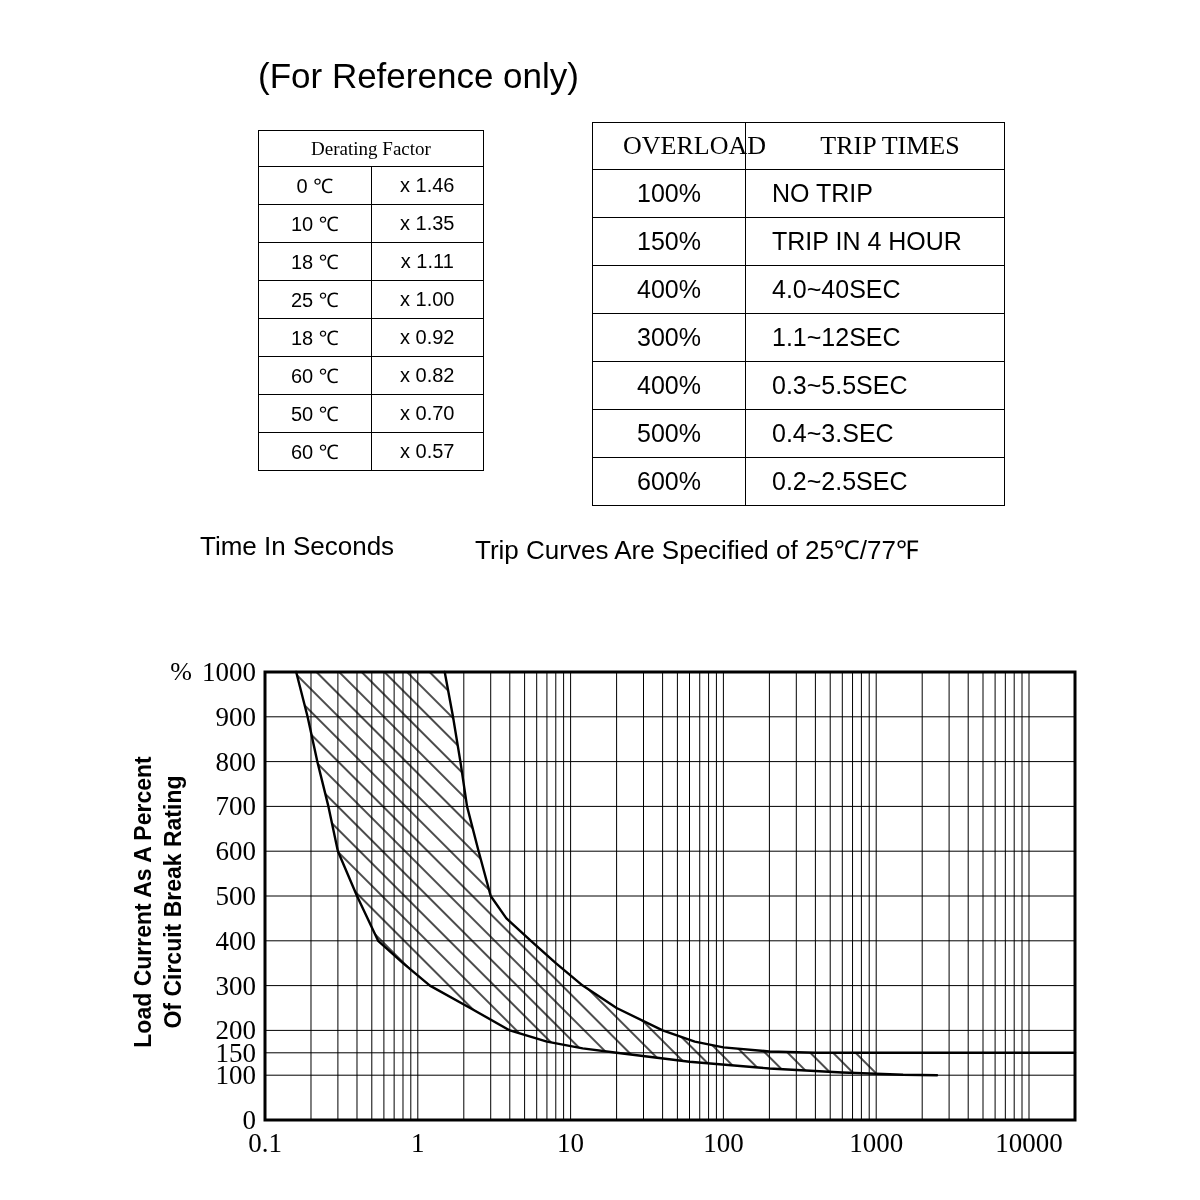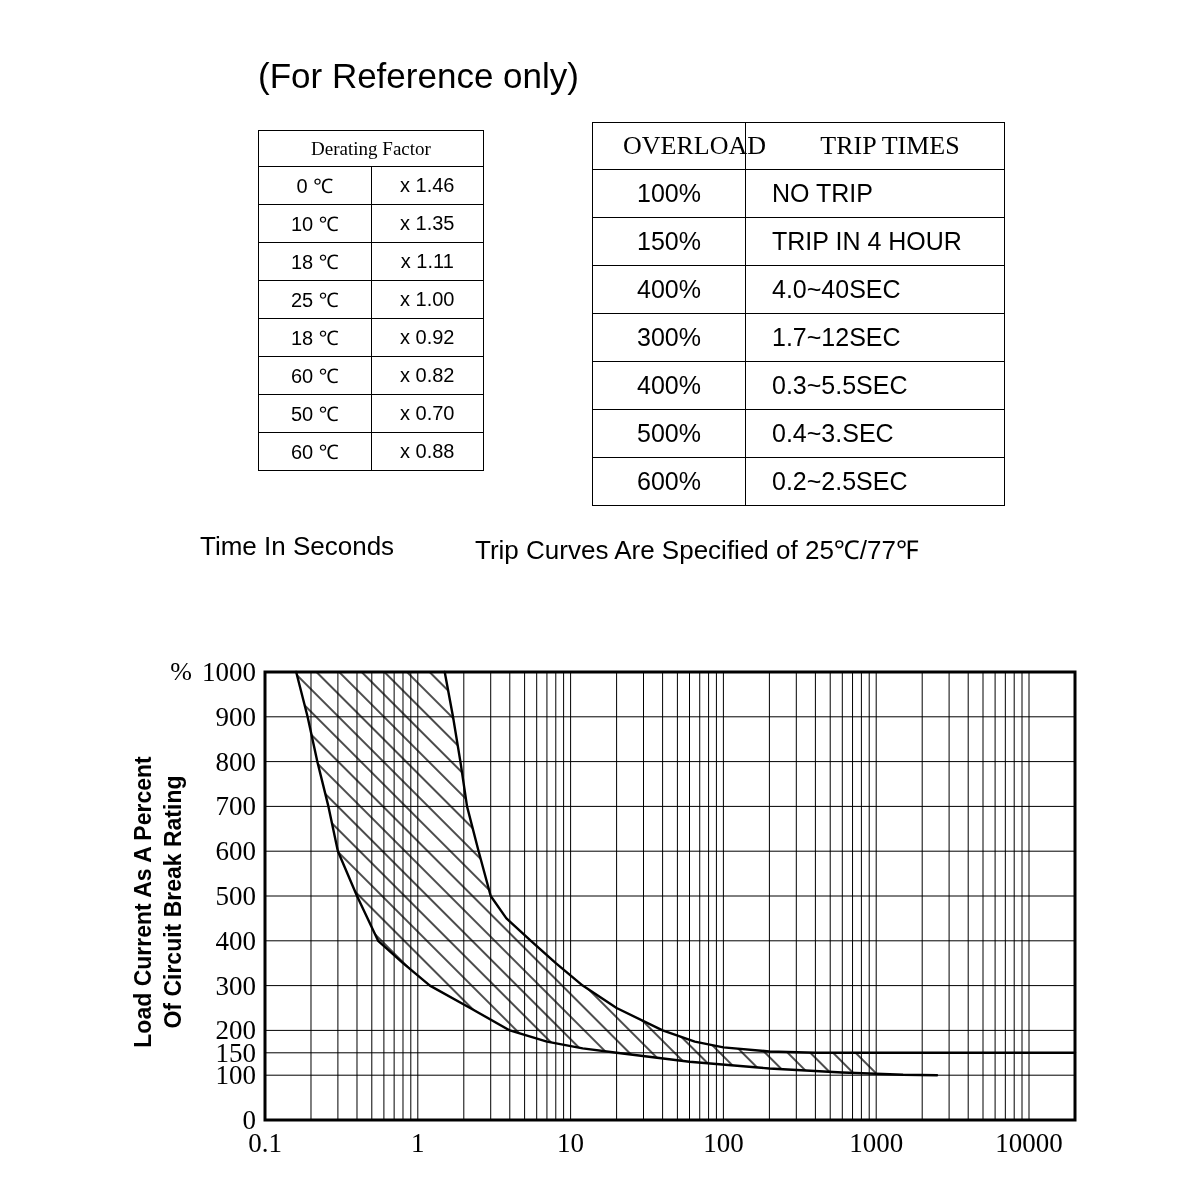--- a/index.html
+++ b/index.html
@@ -90,21 +90,21 @@
       <tr>
         <td>60 ℃</td>
         <td>x 0.82</td>
       </tr>
       <tr>
         <td>50 ℃</td>
         <td>x 0.70</td>
       </tr>
       <tr>
         <td>60 ℃</td>
-        <td>x 0.88</td>
+        <td>x 0.57</td>
       </tr>
     </tbody>
 </table>
 
 <table class="overload">
   <colgroup>
       <col class="c1">
       <col class="c2">
     </colgroup>
   <thead>
@@ -121,21 +121,21 @@
       <tr>
         <td class="pct">150%</td>
         <td class="val">TRIP IN 4 HOUR</td>
       </tr>
       <tr>
         <td class="pct">400%</td>
         <td class="val">4.0~40SEC</td>
       </tr>
       <tr>
         <td class="pct">300%</td>
-        <td class="val">1.7~12SEC</td>
+        <td class="val">1.1~12SEC</td>
       </tr>
       <tr>
         <td class="pct">400%</td>
         <td class="val">0.3~5.5SEC</td>
       </tr>
       <tr>
         <td class="pct">500%</td>
         <td class="val">0.4~3.SEC</td>
       </tr>
       <tr>

